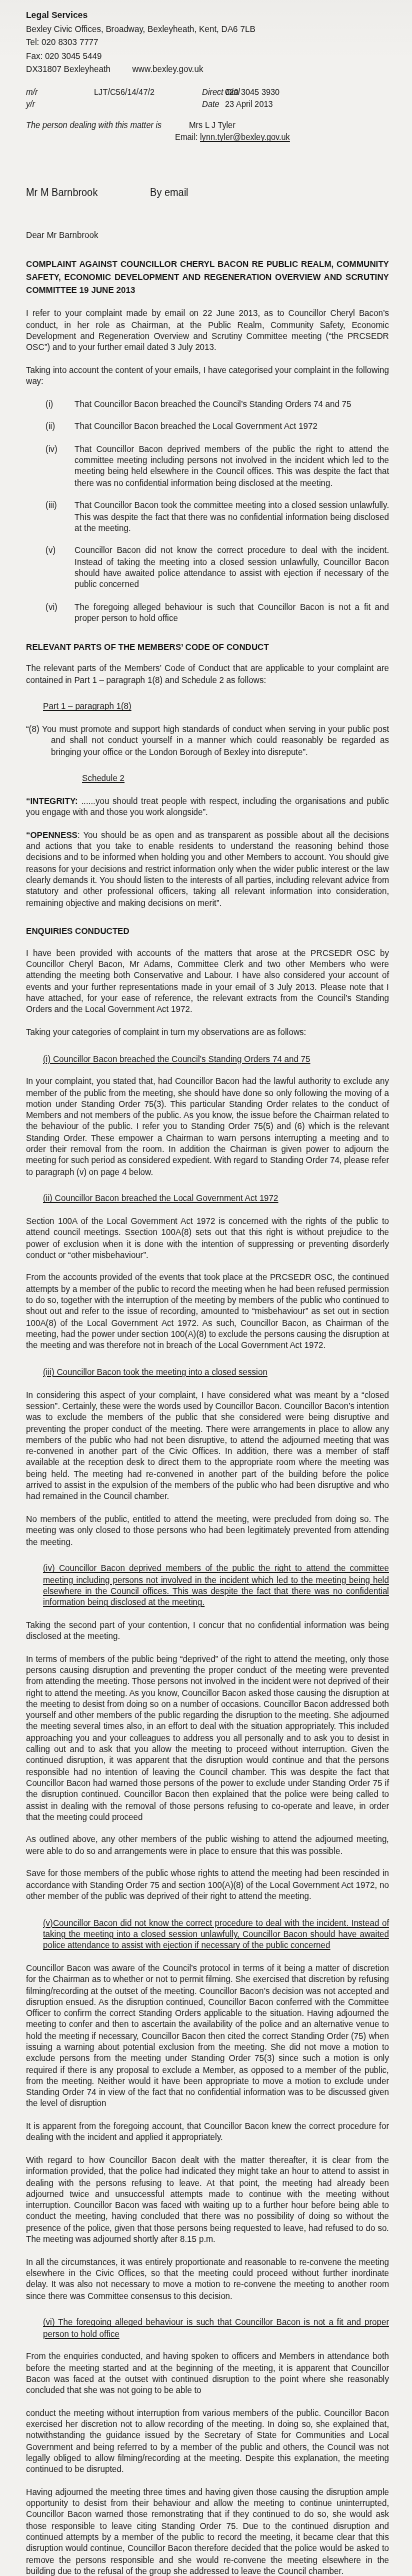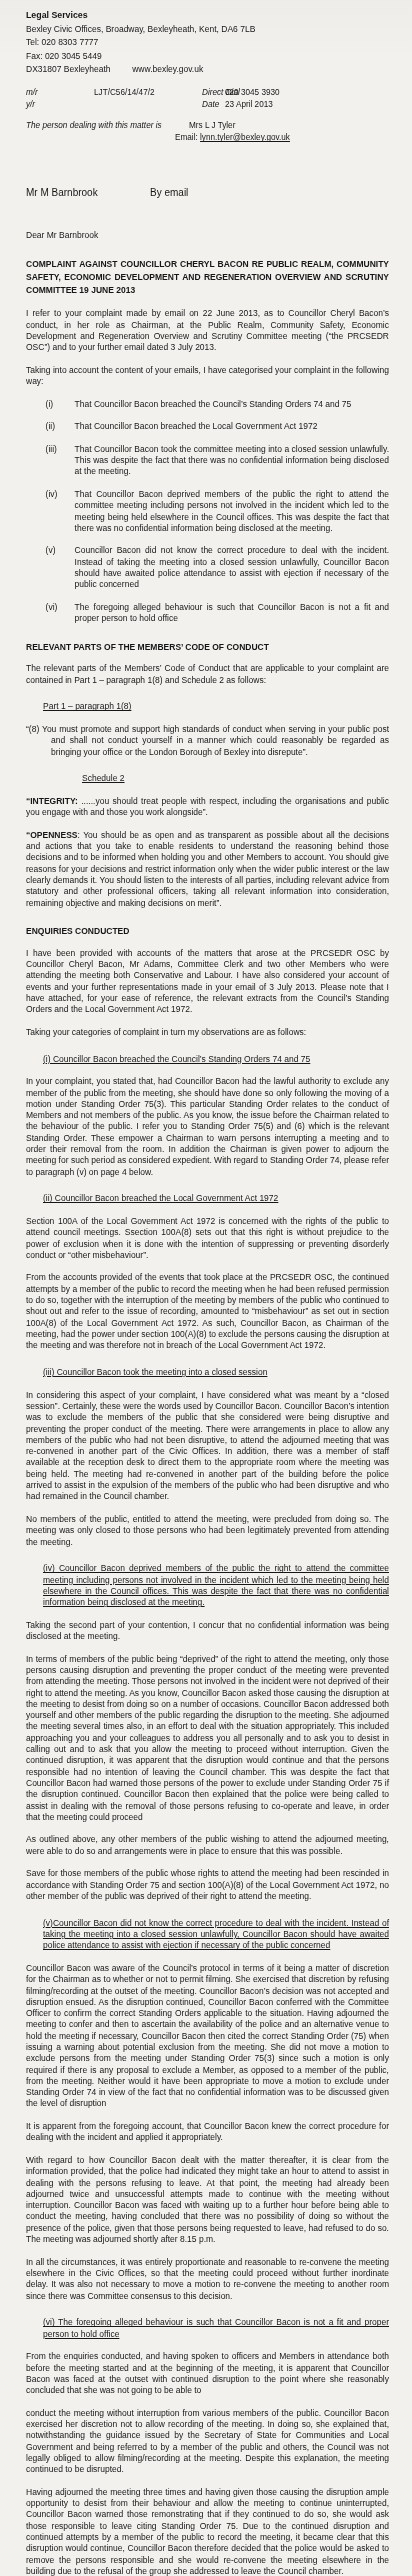--- a/index.html
+++ b/index.html
@@ -119,26 +119,26 @@
 
   <div class="ritem">
     <span class="rnum">(i)</span>
     <span class="rtext">That Councillor Bacon breached the Council’s Standing Orders 74 and 75</span>
   </div>
   <div class="ritem">
     <span class="rnum">(ii)</span>
     <span class="rtext">That Councillor Bacon breached the Local Government Act 1972</span>
   </div>
   <div class="ritem">
+    <span class="rnum">(iv)</span>
+    <span class="rtext">That Councillor Bacon deprived members of the public the right to attend the committee meeting including persons not involved in the incident which led to the meeting being held elsewhere in the Council offices. This was despite the fact that there was no confidential information being disclosed at the meeting.</span>
+  </div>
+  <div class="ritem">
     <span class="rnum">(iii)</span>
     <span class="rtext">That Councillor Bacon took the committee meeting into a closed session unlawfully. This was despite the fact that there was no confidential information being disclosed at the meeting.</span>
-  </div>
-  <div class="ritem">
-    <span class="rnum">(iv)</span>
-    <span class="rtext">That Councillor Bacon deprived members of the public the right to attend the committee meeting including persons not involved in the incident which led to the meeting being held elsewhere in the Council offices. This was despite the fact that there was no confidential information being disclosed at the meeting.</span>
   </div>
   <div class="ritem">
     <span class="rnum">(v)</span>
     <span class="rtext">Councillor Bacon did not know the correct procedure to deal with the incident. Instead of taking the meeting into a closed session unlawfully, Councillor Bacon should have awaited police attendance to assist with ejection if necessary of the public concerned</span>
   </div>
   <div class="ritem">
     <span class="rnum">(vi)</span>
     <span class="rtext">The foregoing alleged behaviour is such that Councillor Bacon is not a fit and proper person to hold office</span>
   </div>
 

